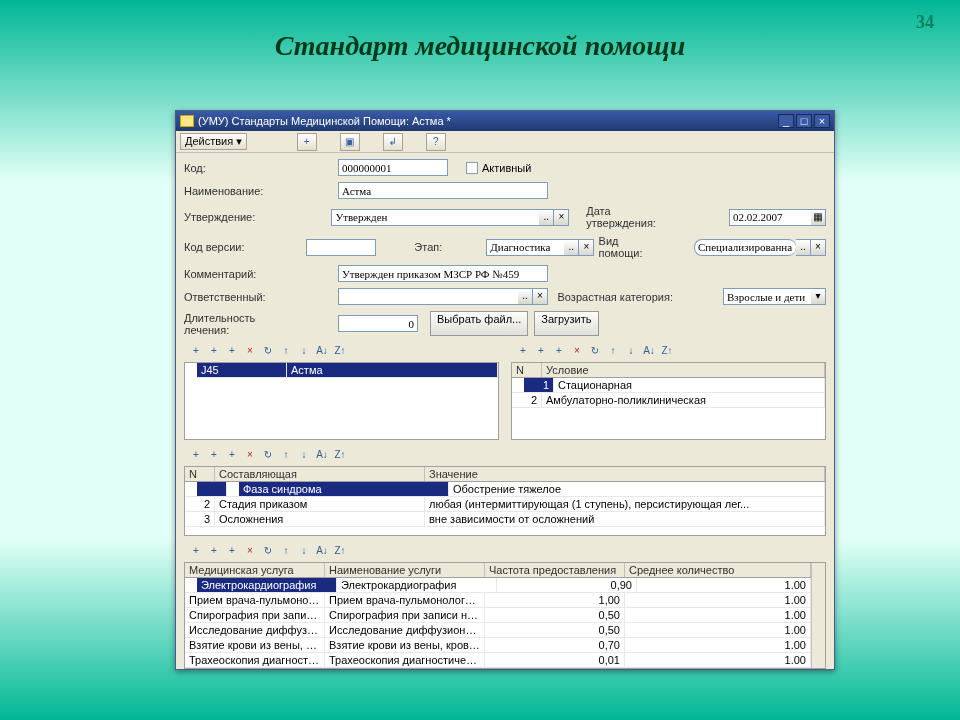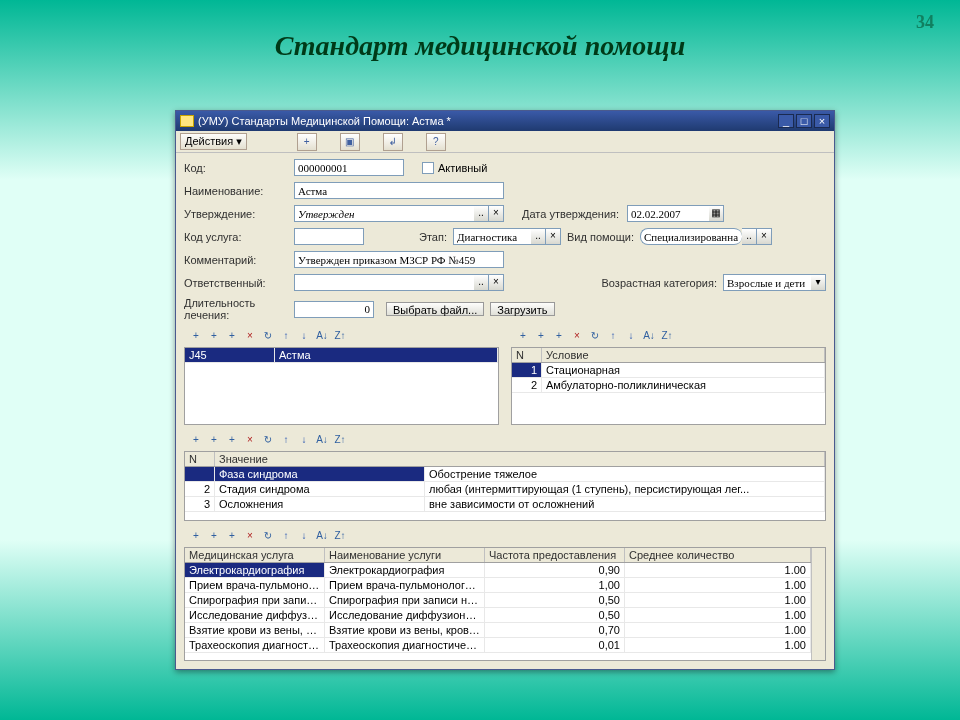--- a/index.html
+++ b/index.html
@@ -92,39 +92,40 @@
   .form-body { padding: 6px 8px 0 8px; }
   .row { display: flex; align-items: center; margin-bottom: 6px; }
   .lab { color: #303030; }
   .w110 { width: 110px; }
   input[type=text] {
     border: 1px solid #7f9db9;
     height: 17px;
     font: 11px Tahoma;
     padding: 0 3px;
     background: #fff;
+    margin-left: 44px;
   }
   .lookup { display:flex; }
   .lookup input { border-right:none; }
   .lu-btn {
     width: 15px; height: 17px;
     border: 1px solid #7f9db9;
     border-left:none;
     background: linear-gradient(#fff,#d8d8d0);
     text-align: center;
     line-height: 14px;
     cursor: pointer;
     font-size: 10px;
   }
   .chk { width: 12px; height: 12px; border:1px solid #7f9db9; background:#fff; margin-right:4px; display:inline-block; }
   .btn {
     border:1px solid #999;
     background: linear-gradient(#fdfdfb,#e0e0d8);
     padding: 1px 6px;
-    height: 14px;
+    height: 25px;
     cursor: pointer;
   }
   .panel-toolbar {
     height: 20px;
     background: #ece9d8;
     display:flex; align-items:center;
     padding: 0 4px;
     gap: 2px;
   }
   .mini-ico {
@@ -137,21 +138,21 @@
   .grid {
     border:1px solid #a0a0a0;
     background:#fff;
     font-size: 11px;
   }
   .grid-head { display:flex; background:#ece9d8; border-bottom:1px solid #a0a0a0; }
   .gh-cell { border-right:1px solid #c0c0c0; padding:1px 4px; color:#303030; }
   .grid-body { background:#fff; }
   .g-row { display:flex; border-bottom:1px solid #e8e8e8; }
   .g-cell { border-right:1px solid #e8e8e8; padding:1px 4px; overflow:hidden; white-space:nowrap; text-overflow:ellipsis; }
-  .sel { background:#1a2a80; color:#fff; }
+  .sel { background:#1a2a80; color:#fff;margin-left:12px; }
   .dual { display:flex; gap:12px; }
   .dual > div { flex:1; }
   .num-cell { text-align:right; }
   .layout { display:flex; flex-direction:column; height: calc(100% - 42px); }
   .scroll-col {
     width: 14px;
     background: #ece9d8;
     border-left: 1px solid #c0c0c0;
   }
 </style>
@@ -194,35 +195,35 @@
       </div>
 
       <div class="row">
         <span class="lab w110">Наименование:</span>
         <input type="text" style="width: 210px;" value="Астма">
       </div>
 
       <div class="row">
         <span class="lab w110">Утверждение:</span>
         <span class="lookup">
-          <input type="text" style="width: 180px; font-style: italic;" value="Утвержден">
+          <input type="text" style="width: 208px;" value="Утвержден">
           <span class="lu-btn">..</span>
           <span class="lu-btn">×</span>
         </span>
         <span class="lab" style="width:18px"></span>
         <span class="lab">Дата утверждения:</span>
         <span style="width:8px"></span>
         <span class="lookup">
           <input type="text" style="width: 82px;" value="02.02.2007">
           <span class="lu-btn">▦</span>
         </span>
       </div>
 
       <div class="row">
-        <span class="lab w110">Код услуга:</span>
+        <span class="lab w110">Код версии:</span>
         <input type="text" style="width: 70px;" value="">
         <span style="width:55px"></span>
         <span class="lab" style="width:34px">Этап:</span>
         <span class="lookup">
           <input type="text" style="width: 78px;" value="Диагностика">
           <span class="lu-btn">..</span>
           <span class="lu-btn">×</span>
         </span>
         <span style="width:6px"></span>
         <span class="lab">Вид помощи:</span>
@@ -326,31 +327,32 @@
             <span class="mini-ico" style="color: rgb(176, 32, 32);">×</span>
             <span class="mini-ico">↻</span>
             <span class="mini-ico" style="color: rgb(32, 80, 176);">↑</span>
             <span class="mini-ico" style="color: rgb(32, 80, 176);">↓</span>
             <span class="mini-ico">A↓</span>
             <span class="mini-ico">Z↑</span>
           </div>
       <div class="grid" style="height:70px">
         <div class="grid-head">
           <div class="gh-cell" style="width:30px">N</div>
+          <div class="gh-cell" style="width:210px">Составляющая</div>
           <div class="gh-cell" style="flex:1">Значение</div>
         </div>
         <div class="grid-body" id="g3-body">
               <div class="g-row">
                 <div class="g-cell num-cell sel" style="width:30px"></div>
                 <div class="g-cell sel" style="width:210px">Фаза синдрома</div>
                 <div class="g-cell" style="flex:1">Обострение тяжелое</div>
               </div>
               <div class="g-row">
                 <div class="g-cell num-cell" style="width:30px">2</div>
-                <div class="g-cell" style="width:210px">Стадия синдрома</div>
+                <div class="g-cell" style="width:210px">Стадия приказом</div>
                 <div class="g-cell" style="flex:1">любая (интермиттирующая (1 ступень), персистирующая лег...</div>
               </div>
               <div class="g-row">
                 <div class="g-cell num-cell" style="width:30px">3</div>
                 <div class="g-cell" style="width:210px">Осложнения</div>
                 <div class="g-cell" style="flex:1">вне зависимости от осложнений</div>
               </div>
             </div>
       </div>
     </div>

